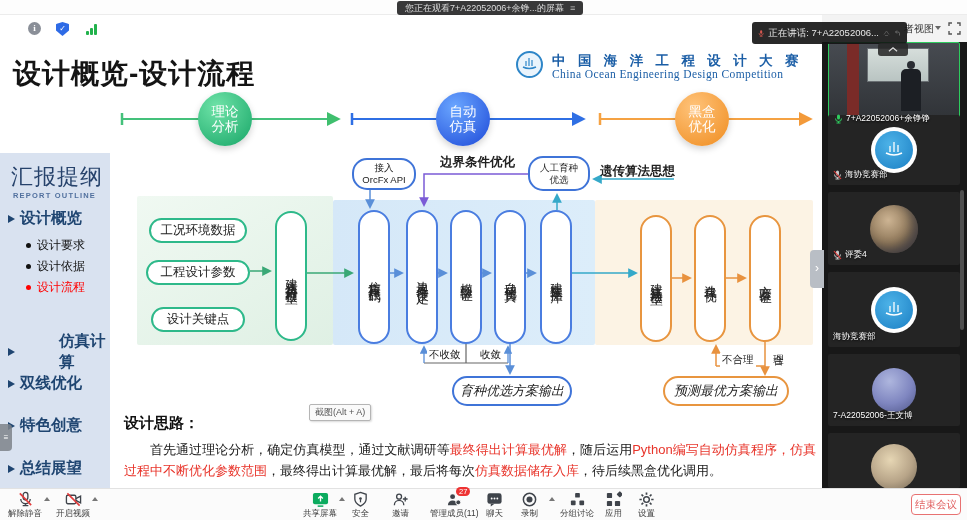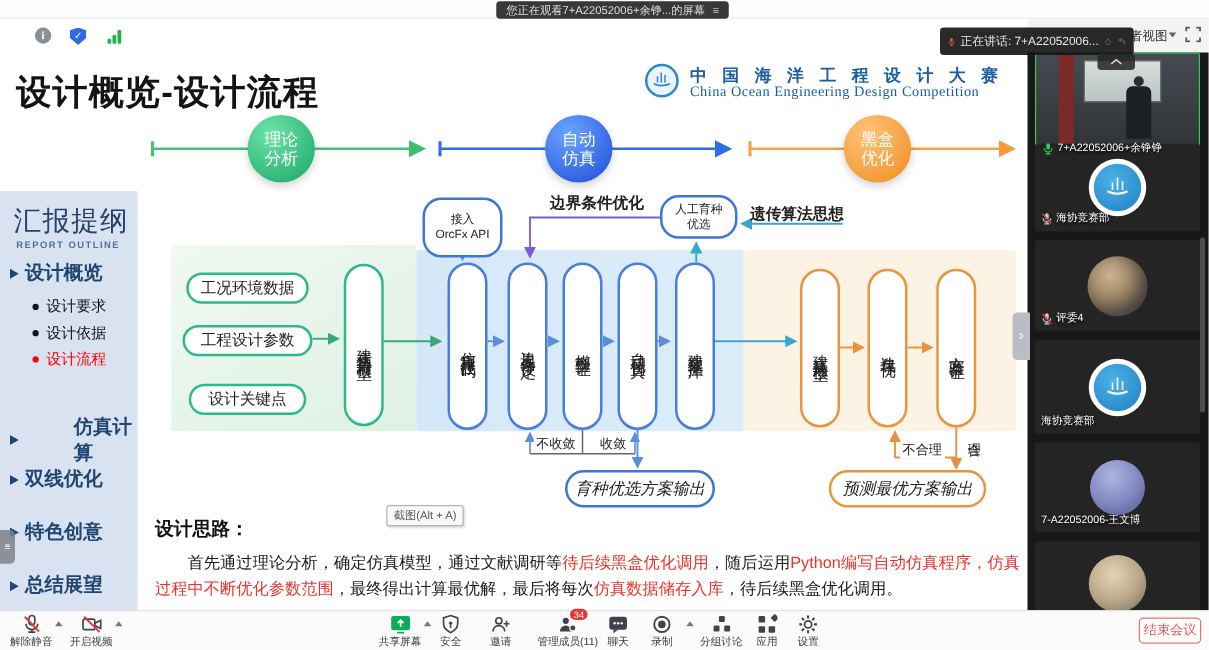--- a/index.html
+++ b/index.html
@@ -295,41 +295,41 @@
     <div class="pill-v" style="left:358px; top:195px; width:32px; height:134px;">仿真程序代码</div>
     <div class="pill-v" style="left:406px; top:195px; width:32px; height:134px;">边界条件设定</div>
     <div class="pill-v" style="left:450px; top:195px; width:32px; height:134px;">模型验证</div>
     <div class="pill-v" style="left:494px; top:195px; width:32px; height:134px;">自动化仿真</div>
     <div class="pill-v" style="left:540px; top:195px; width:32px; height:134px;">建立数据库</div>
 
     <div class="pill-v orange" style="left:640px; top:200px; width:32px; height:127px;">建立算法模型</div>
     <div class="pill-v orange" style="left:694px; top:200px; width:32px; height:127px;">迭代寻优</div>
     <div class="pill-v orange" style="left:749px; top:200px; width:32px; height:127px;">方案验证</div>
 
-    <div class="callout" style="left:338px; top:143px; width:64px; height:48px;text-align:right;">
+    <div class="callout" style="left:352px; top:143px; width:64px; height:32px;text-align:right;">
       <span>接入</span>
         <span>OrcFx API</span>
       </div>
     <div class="callout" style="left:528px; top:141px; width:62px; height:35px;">
       <span>人工育种</span>
         <span>优选</span>
       </div>
     <div class="flow-label" style="left:440px; top:139px; font-weight:bold;">边界条件优化</div>
     <div class="flow-label" style="left:600px; top:148px; font-weight:bold;">遗传算法思想</div>
     <div class="flow-label small" style="left:427px; top:333px; background:#fff; padding:0 2px;">不收敛</div>
     <div class="flow-label small" style="left:478px; top:333px; background:#fff; padding:0 2px;">收敛</div>
     <div class="flow-label small" style="left:720px; top:338px; background:#fff; padding:0 2px;">不合理</div>
     <div class="flow-label small vert" style="left:772px; top:331px;">合理</div>
 
     <div class="output-pill" style="left:452px; top:361px; width:120px; height:30px;">育种优选方案输出</div>
     <div class="output-pill orange" style="left:663px; top:361px; width:126px; height:30px;">预测最优方案输出</div>
 
     <div id="idea-head">设计思路：</div>
     <div id="idea-body">
-      <span>首先通过理论分析，确定仿真模型，通过文献调研等</span><span class="red">待后续黑盒优化调用</span><span>，随后运用</span><span class="red">Python编写自动仿真程序，仿真过程中不断优化参数范围</span><span>，最终得出计算最优解，最后将每次</span><span class="red">仿真数据储存入库</span><span>，待后续黑盒优化调用。</span>
+      <span>首先通过理论分析，确定仿真模型，通过文献调研等</span><span class="red">最终得出计算最优解</span><span>，随后运用</span><span class="red">Python编写自动仿真程序，仿真过程中不断优化参数范围</span><span>，最终得出计算最优解，最后将每次</span><span class="red">仿真数据储存入库</span><span>，待后续黑盒优化调用。</span>
     </div>
 
     <div id="shot-tip">截图(Alt + A)</div>
   </div>
 
   <div class="abs" id="left-handle">≡</div>
   <div class="abs" id="right-handle">›</div>
 
   <div class="abs" id="view-strip">
     <span id="view-mode">者视图</span>
@@ -480,21 +480,21 @@
         </svg>
       <span>邀请</span>
     </div>
     <div class="tb-item" style="left:430px;">
       <svg width="17" height="17" viewBox="0 0 18 18">
           <circle cx="7" cy="6" r="2.6" fill="#3f444b"></circle>
           <path d="M2,15 a5,5 0 0 1 10,0 Z" fill="#3f444b"></path>
           <circle cx="13" cy="12" r="2.6" fill="#3f444b" stroke="#fbfbfb" stroke-width="1"></circle>
         </svg>
       <span>管理成员(11)</span>
-      <span class="badge" style="left:26px; top:-4px;">34</span>
+      <span class="badge" style="left:26px; top:-4px;">27</span>
     </div>
     <div class="tb-item" style="left:486px;">
       <svg width="17" height="17" viewBox="0 0 18 18">
           <rect x="1.5" y="2.5" width="15" height="11" rx="2.5" fill="#3f444b"></rect>
           <path d="M5,13.5 v3 l4,-3" fill="#3f444b"></path>
           <circle cx="6" cy="8" r="1" fill="#fff"></circle>
           <circle cx="9" cy="8" r="1" fill="#fff"></circle>
           <circle cx="12" cy="8" r="1" fill="#fff"></circle>
         </svg>
       <span>聊天</span>

